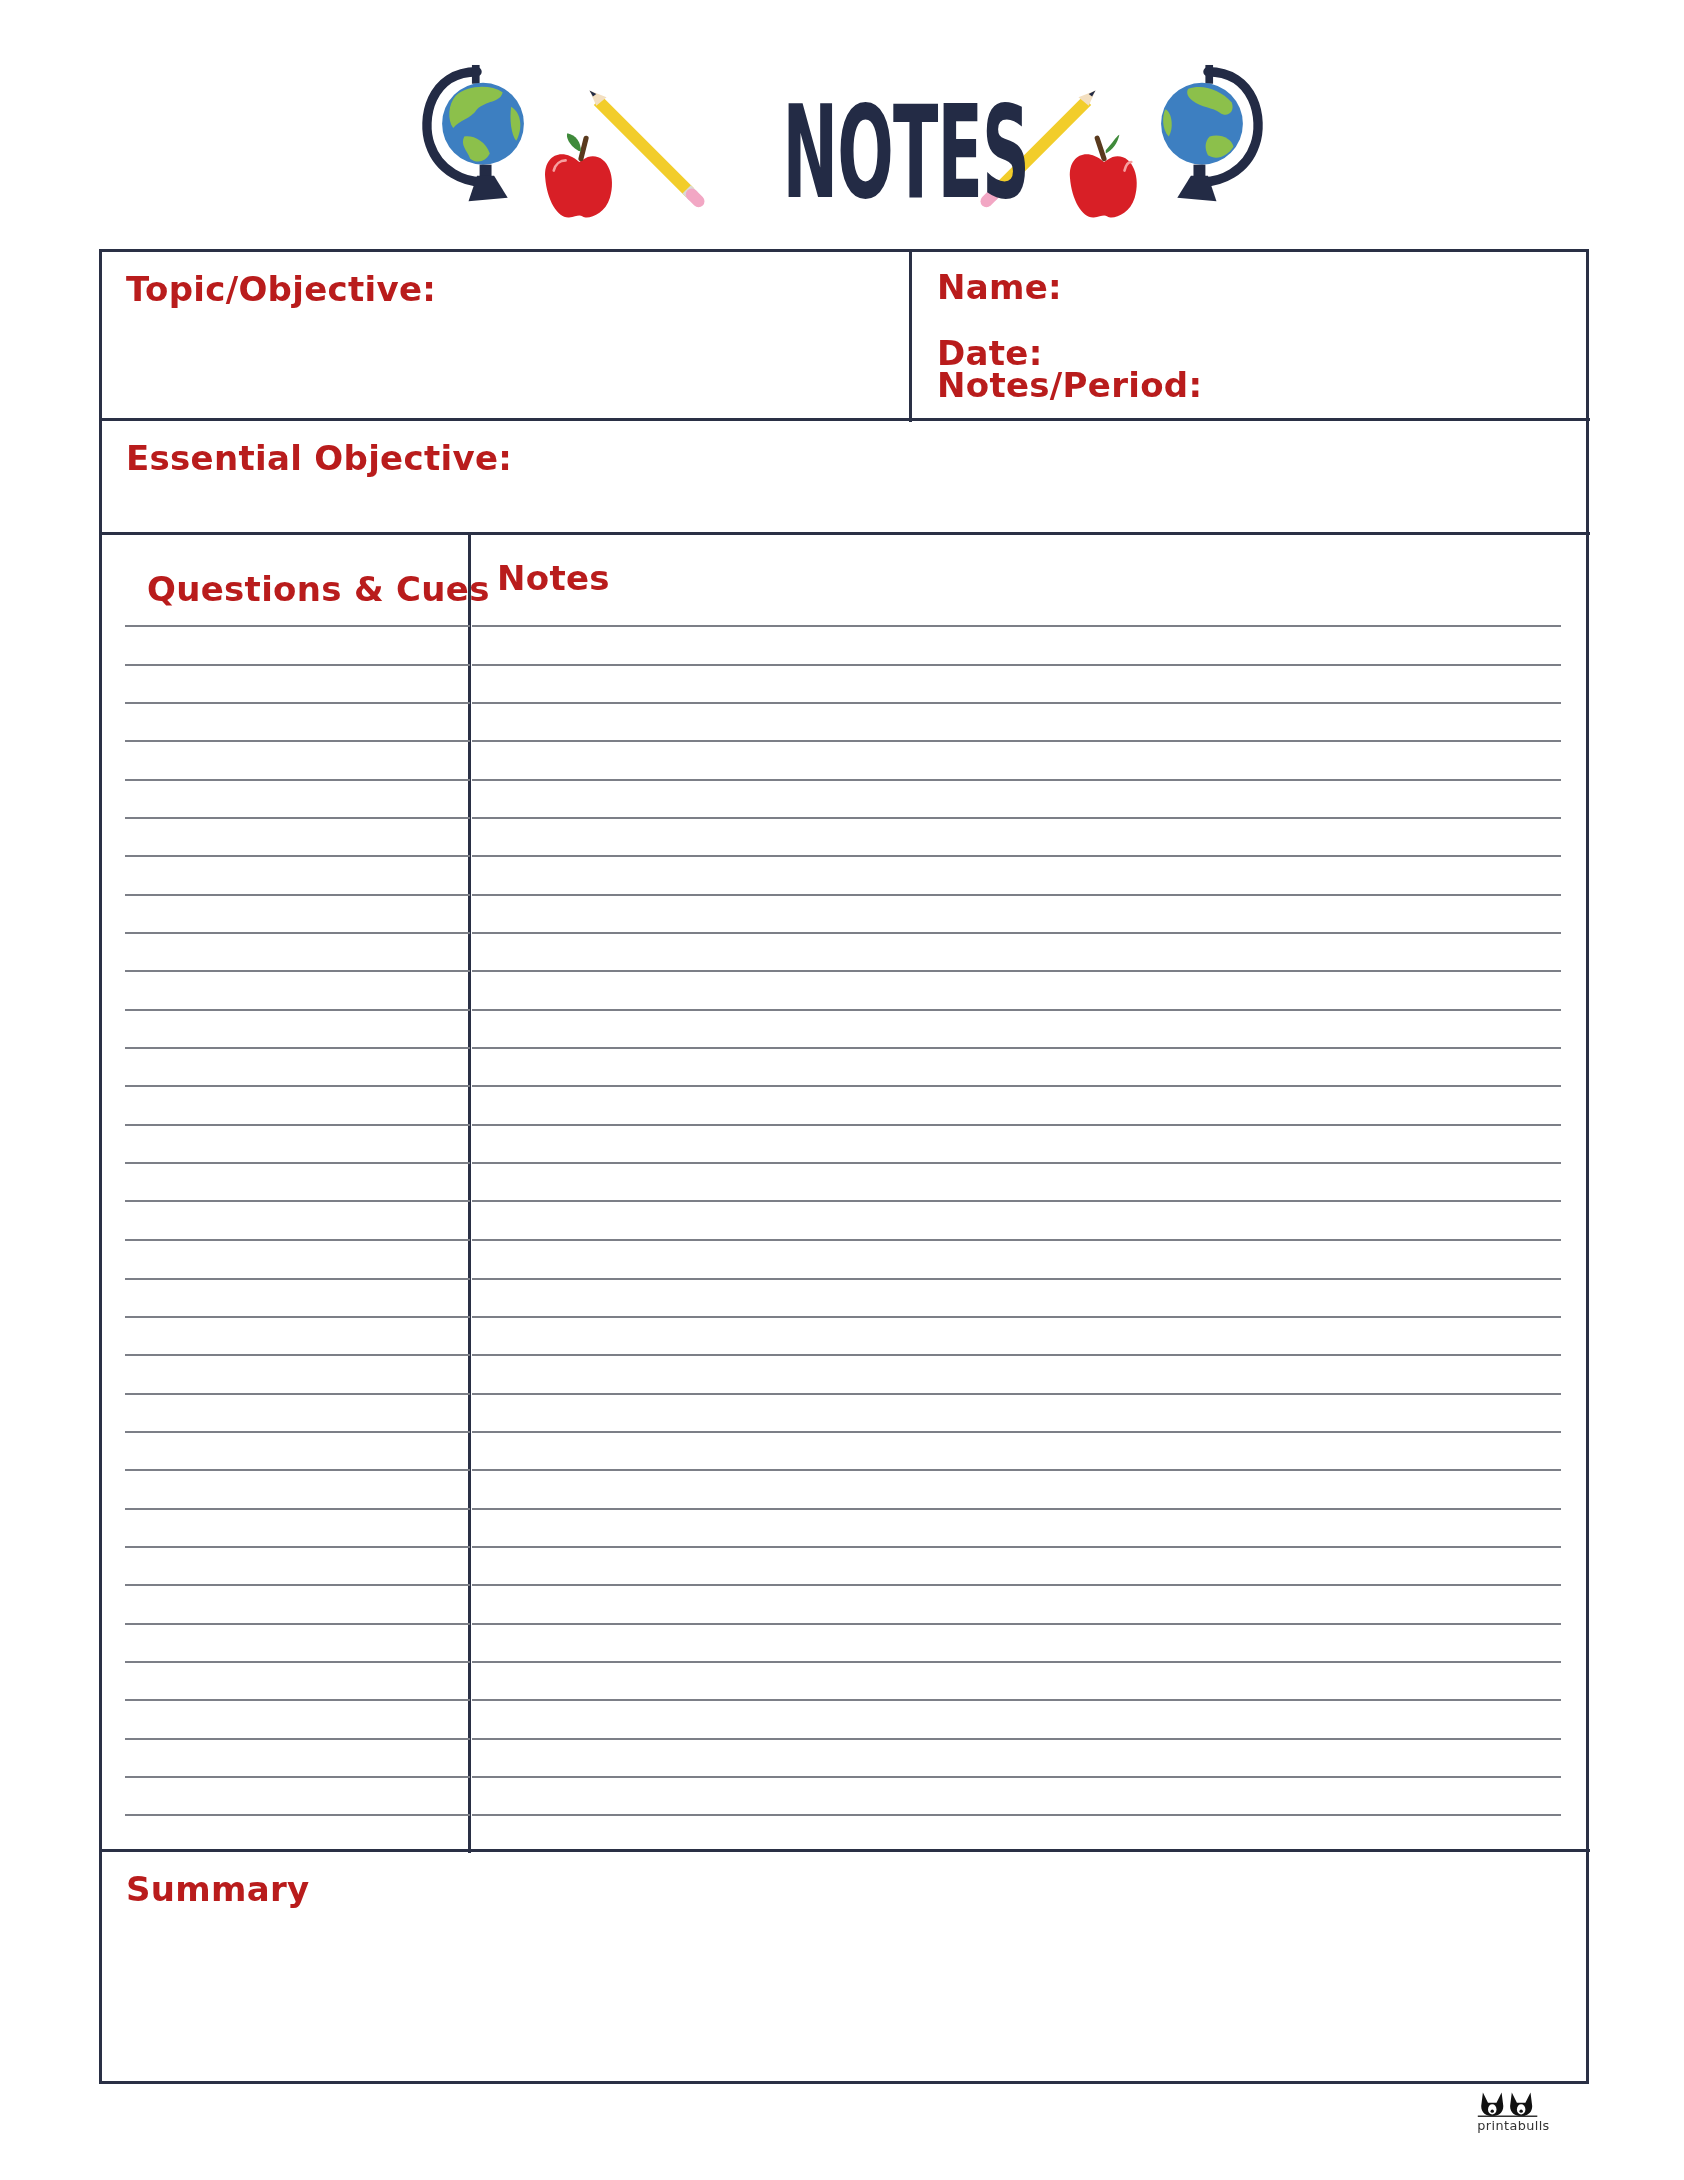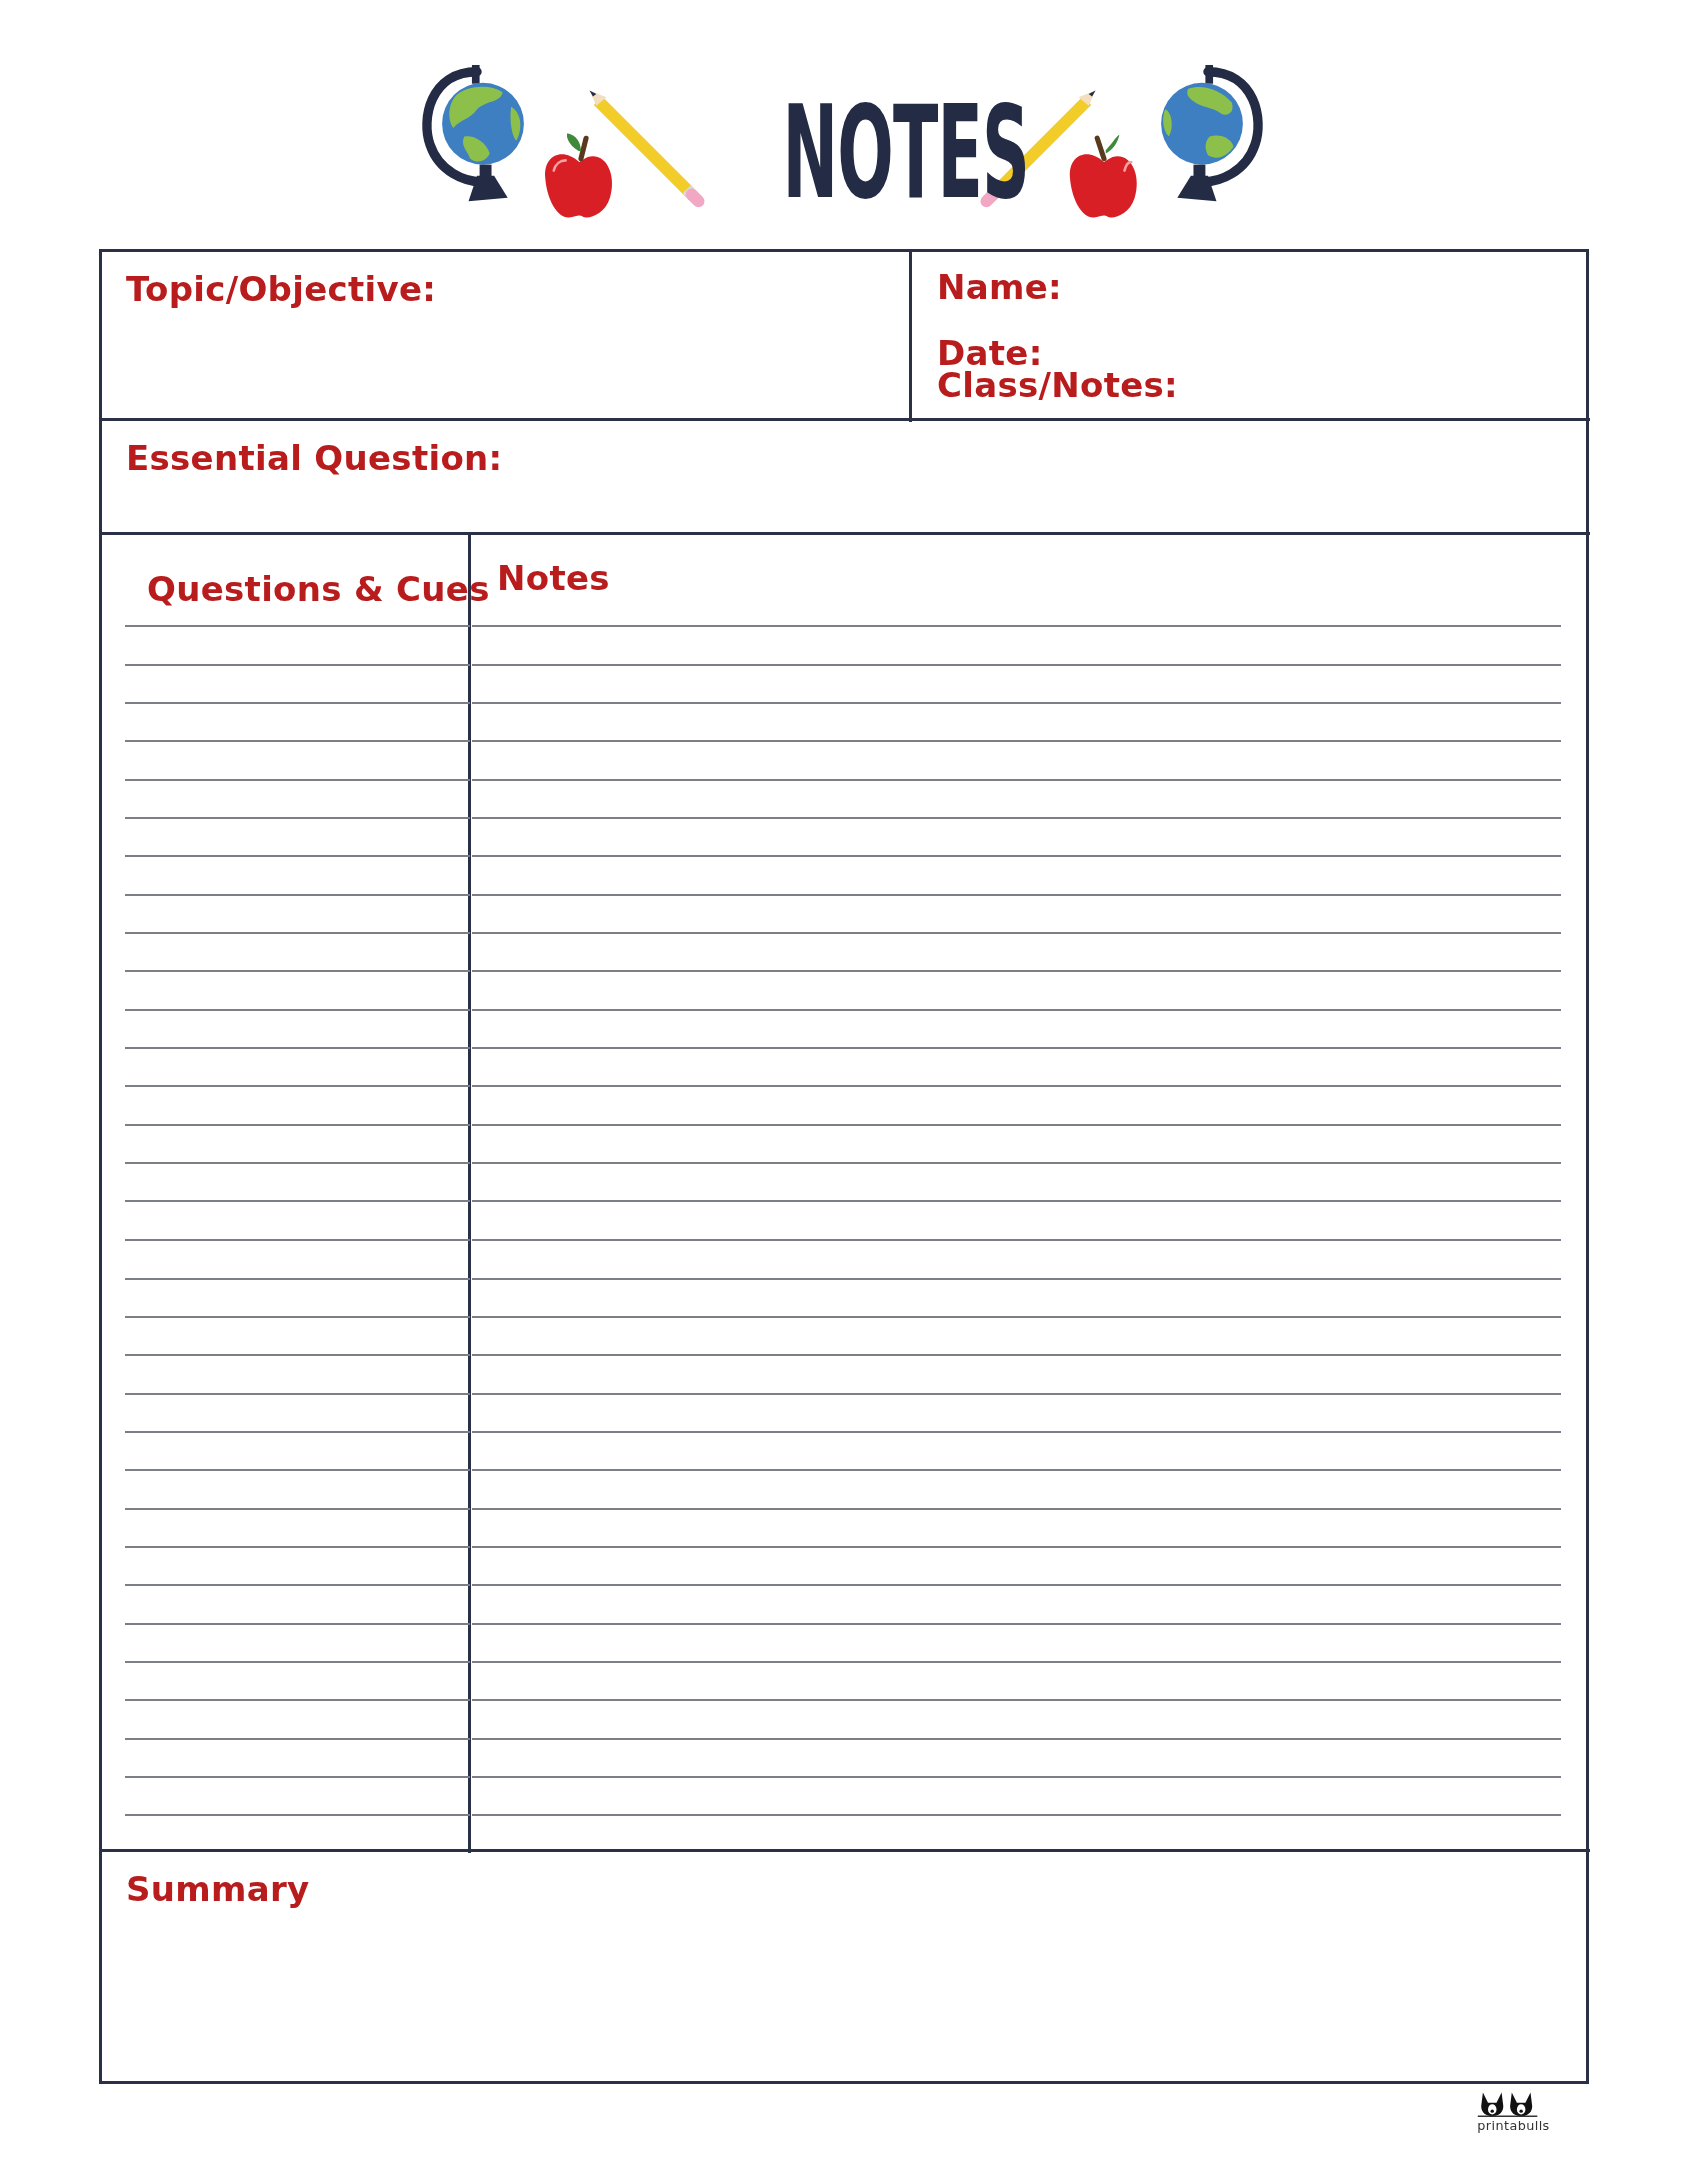--- a/index.html
+++ b/index.html
@@ -93,25 +93,25 @@
 <div class="label" style="left:126px; top:271px;">
   <span>Topic/Objective:</span>
 </div>
 <div class="label" style="left:937px; top:269px;text-align:center;">
   <span>Name:</span>
 </div>
 <div class="label" style="left:937px; top:319px;margin-top:16px;">
   <span>Date:</span>
 </div>
 <div class="label" style="left:937px; top:367px;">
-  <span>Class/Notes:</span>
+  <span>Notes/Period:</span>
 </div>
 
 <div class="label" style="left:126px; top:440px;">
-  <span>Essential Question:</span>
+  <span>Essential Objective:</span>
 </div>
 
 <div class="label" style="left:147px; top:560px;margin-top:11px;">Questions &amp; Cues</div>
 <div class="label" style="left:497px; top:560px;">Notes</div>
 
 <div id="rules">
     <div class="rule" style="left: 125px; top: 625px; width: 345px; background: rgb(124, 127, 135);"></div>
     <div class="rule" style="left: 472px; top: 625px; width: 1089px; background: rgb(124, 127, 135);"></div>
     <div class="rule" style="left: 125px; top: 664px; width: 345px; background: rgb(124, 127, 135);"></div>
     <div class="rule" style="left: 472px; top: 664px; width: 1089px; background: rgb(124, 127, 135);"></div>

